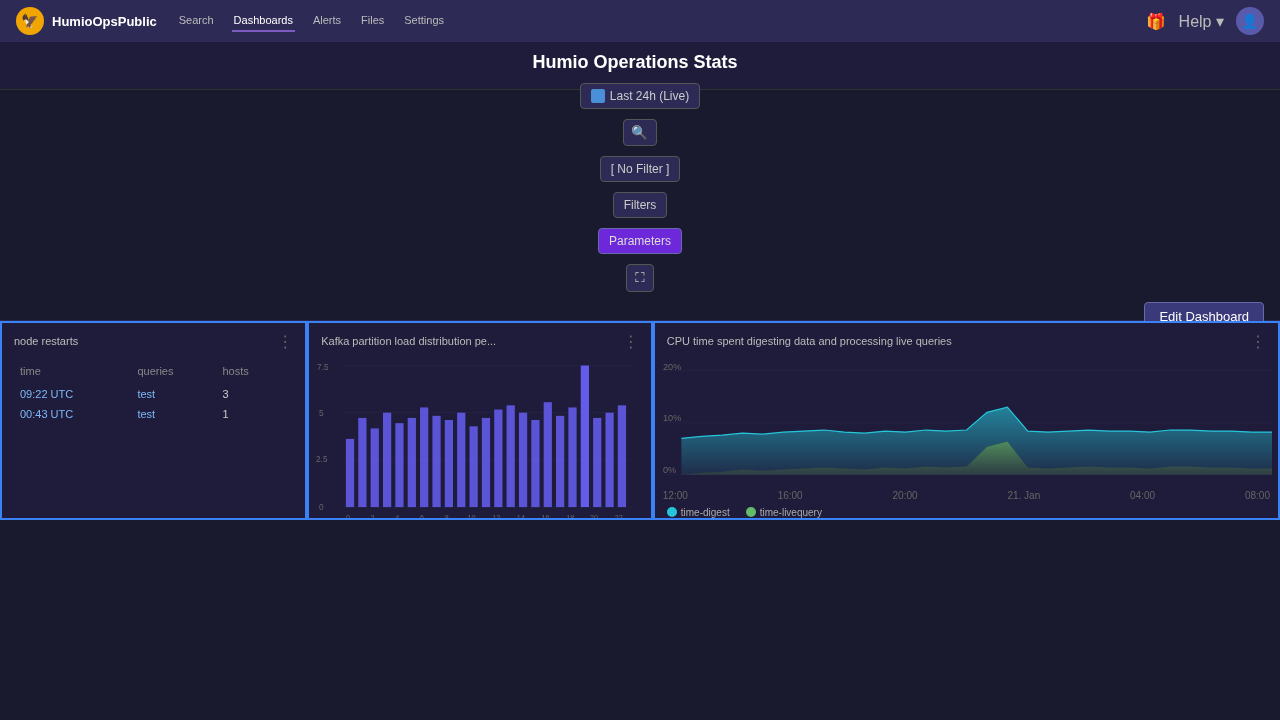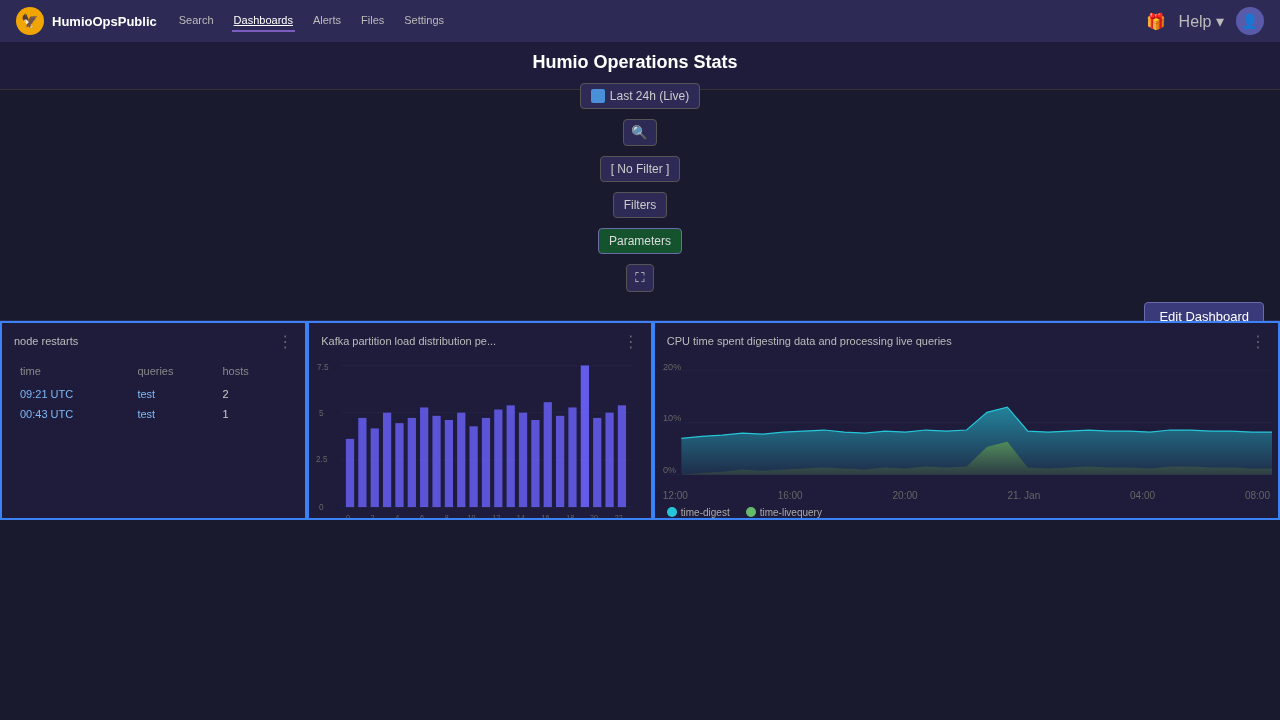--- a/index.html
+++ b/index.html
@@ -11,21 +11,21 @@
       display: flex;
       align-items: center;
       padding: 0 16px;
       height: 42px;
       gap: 20px;
     }
     .brand { display: flex; align-items: center; gap: 8px; color: #fff; font-weight: 600; font-size: 13px; }
     .brand-logo { width: 28px; height: 28px; background: #f0a500; border-radius: 50%; display: flex; align-items: center; justify-content: center; font-size: 14px; }
     .nav-links { display: flex; gap: 16px; }
     .nav-link { color: #bbb; text-decoration: none; font-size: 11px; cursor: pointer; padding: 4px 2px; }
-    .nav-link.active { color: #fff; border-bottom: 2px solid #7c5cbf; text-decoration: underline; }
+    .nav-link.active { color: #fff; border-bottom: 2px solid #7c5cbf; }
     .nav-right { margin-left: auto; display: flex; align-items: center; gap: 12px; }
     .nav-icon { color: #bbb; font-size: 16px; cursor: pointer; }
 
     
     .toolbar {
       background: #1e1c3a;
       display: flex;
       align-items: center;
       padding: 10px 16px;
       gap: 10px;
@@ -34,21 +34,21 @@
     }
     .page-title { color: #fff; font-size: 18px; font-weight: 600; margin-right: 10px; }
     .btn {
       display: flex; align-items: center; gap: 5px;
       border: 1px solid #555; border-radius: 4px;
       background: #2d2b55; color: #ccc;
       padding: 5px 10px; cursor: pointer; font-size: 12px;
     }
     .btn-checkbox { width: 14px; height: 14px; background: #4a90d9; border-radius: 2px; display: inline-block; }
     .btn-search { background: #2d2b55; border: 1px solid #555; border-radius: 4px; padding: 5px 8px; cursor: pointer; color: #ccc; }
-    .btn-primary { background: #14532d; border-color: #6a6aaa; color: #ddd; }
+    .btn-primary { background: #6d28d9; border-color: #6a6aaa; color: #ddd; }
     .btn-edit { background: #3a3a7a; border: 1px solid #6a6aaa; color: #fff; padding: 6px 14px; border-radius: 4px; cursor: pointer; font-size: 13px; margin-left: auto; }
     .btn-dots { background: #2d2b55; border: 1px solid #555; border-radius: 4px; padding: 5px 8px; cursor: pointer; color: #ccc; }
     .fullscreen-btn { background: #2d2b55; border: 1px solid #555; border-radius: 4px; padding: 5px 8px; cursor: pointer; color: #ccc; }
 
     
     .dashboard {
       display: grid;
       grid-template-columns: 1fr 1fr;
       gap: 0;
       background: #1a1a2e;
@@ -186,23 +186,23 @@
       <table class="node-table">
         <thead>
           <tr>
             <th>time</th>
             <th>queries</th>
             <th>hosts</th>
           </tr>
         </thead>
         <tbody>
           <tr>
-            <td><a style="color:#7eb8f7;text-decoration:none;">09:21 UTC</a></td>
+            <td><a style="color:#7eb8f7;text-decoration:none;">09:22 UTC</a></td>
             <td><a style="color:#7eb8f7;text-decoration:none;">test</a></td>
-            <td>2</td>
+            <td>3</td>
           </tr>
           <tr>
             <td><a style="color:#7eb8f7;text-decoration:none;">00:43 UTC</a></td>
             <td><a style="color:#7eb8f7;text-decoration:none;">test</a></td>
             <td>1</td>
           </tr>
         </tbody>
       </table>
     </div>
   </div>

